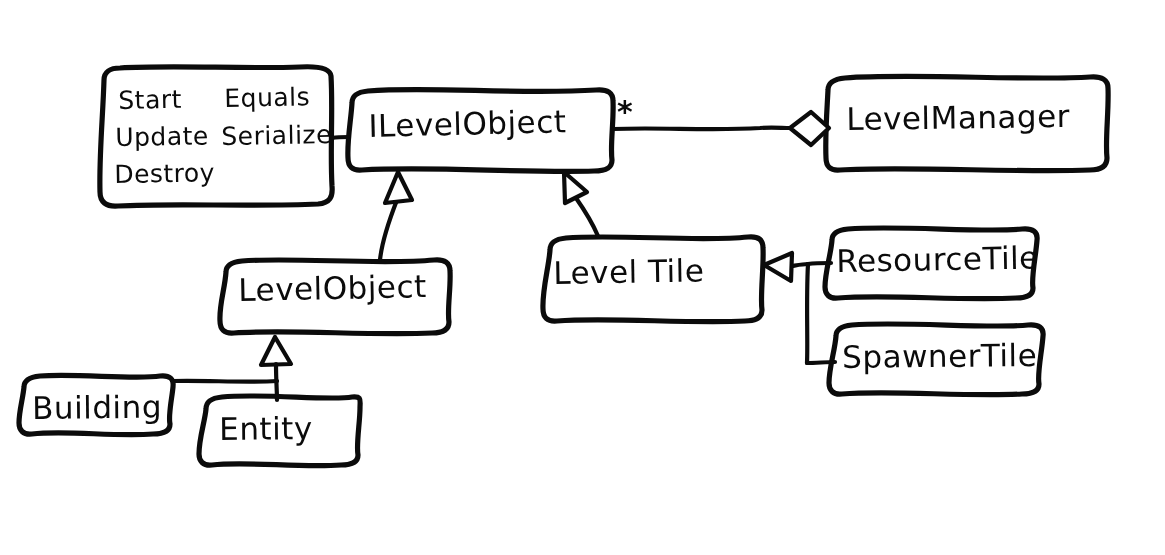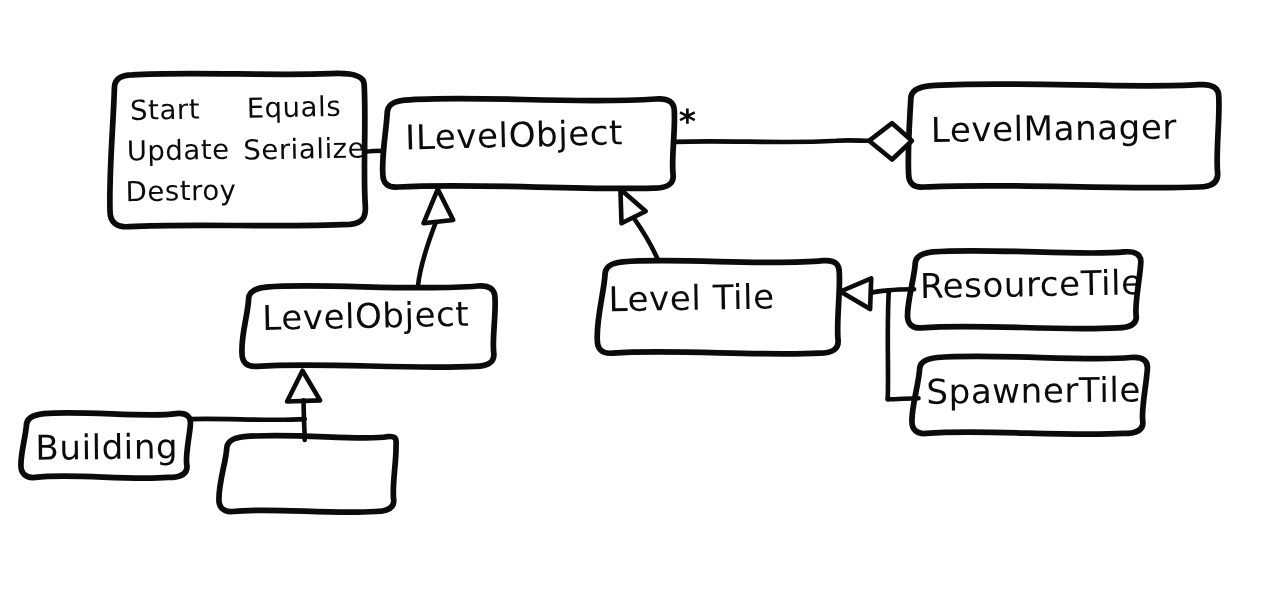--- a/index.html
+++ b/index.html
@@ -152,14 +152,15 @@
   <div class="label cls-name" style="left:238px; top:272px; transform: rotate(-1.2deg);">LevelObject</div>
 
   <div class="label cls-name" style="left:553px; top:255px; transform: rotate(-1deg);">Level Tile</div>
 
   <div class="label cls-name" style="left:836px; top:243px; transform: rotate(-1deg);">ResourceTile</div>
 
   <div class="label cls-name" style="left:842px; top:339px; transform: rotate(-0.6deg);">SpawnerTile</div>
 
   <div class="label cls-name" style="left:32px; top:390px; transform: rotate(-0.6deg);">Building</div>
 
+  <div class="label cls-name" style="left:219px; top:411px; transform: rotate(-0.6deg);">Entity</div>
 
 </div>
 
 </body></html>

